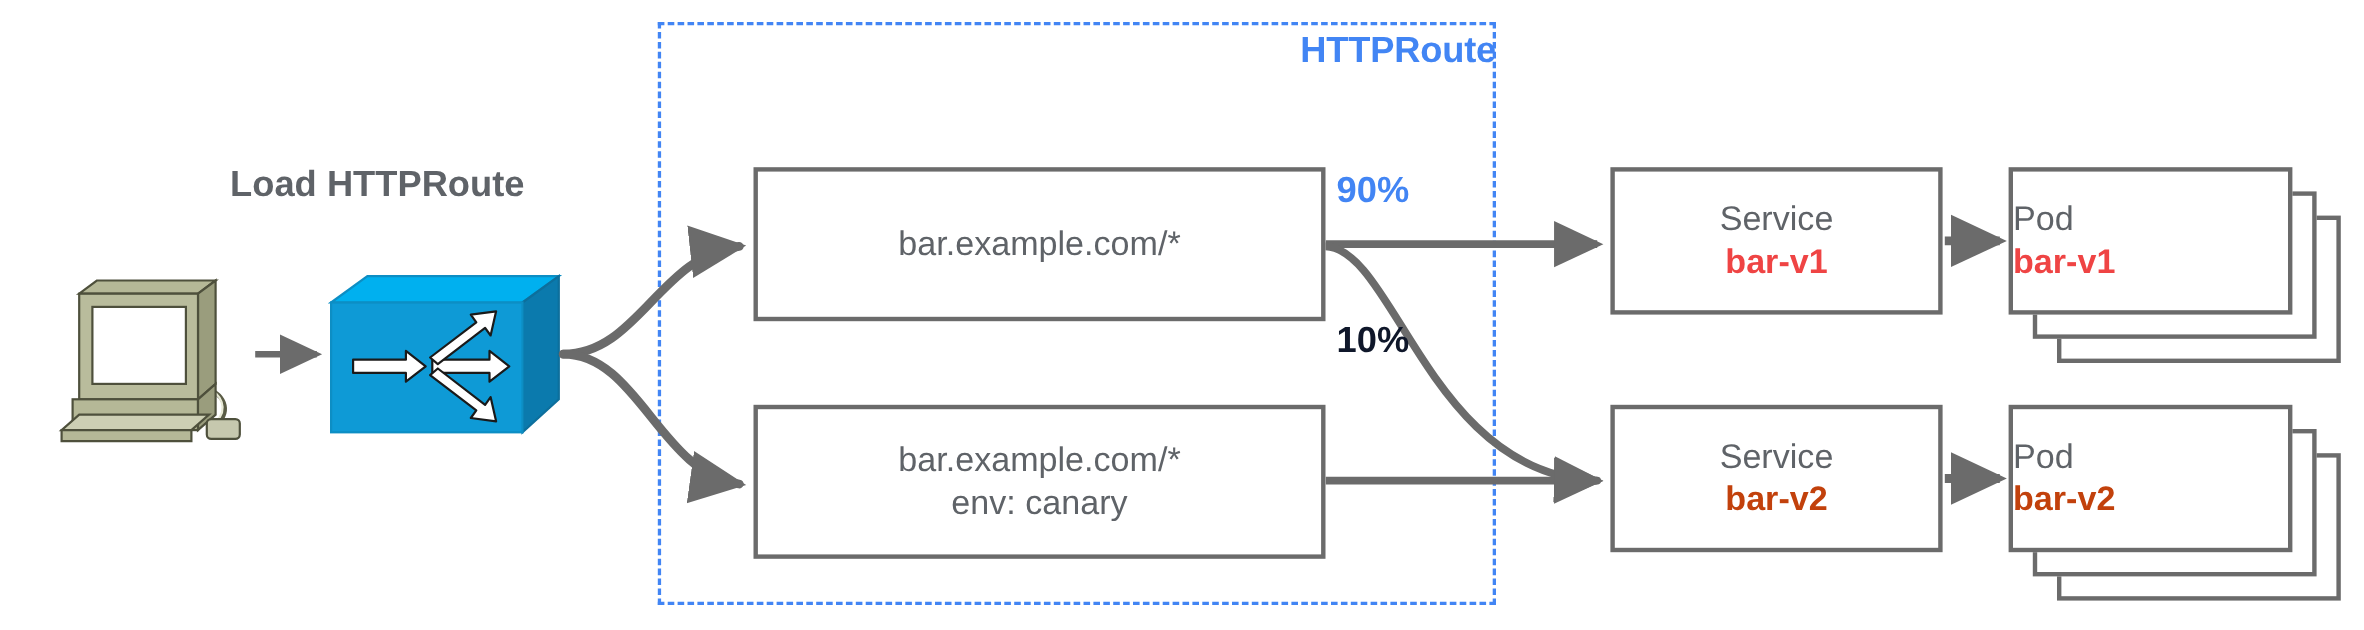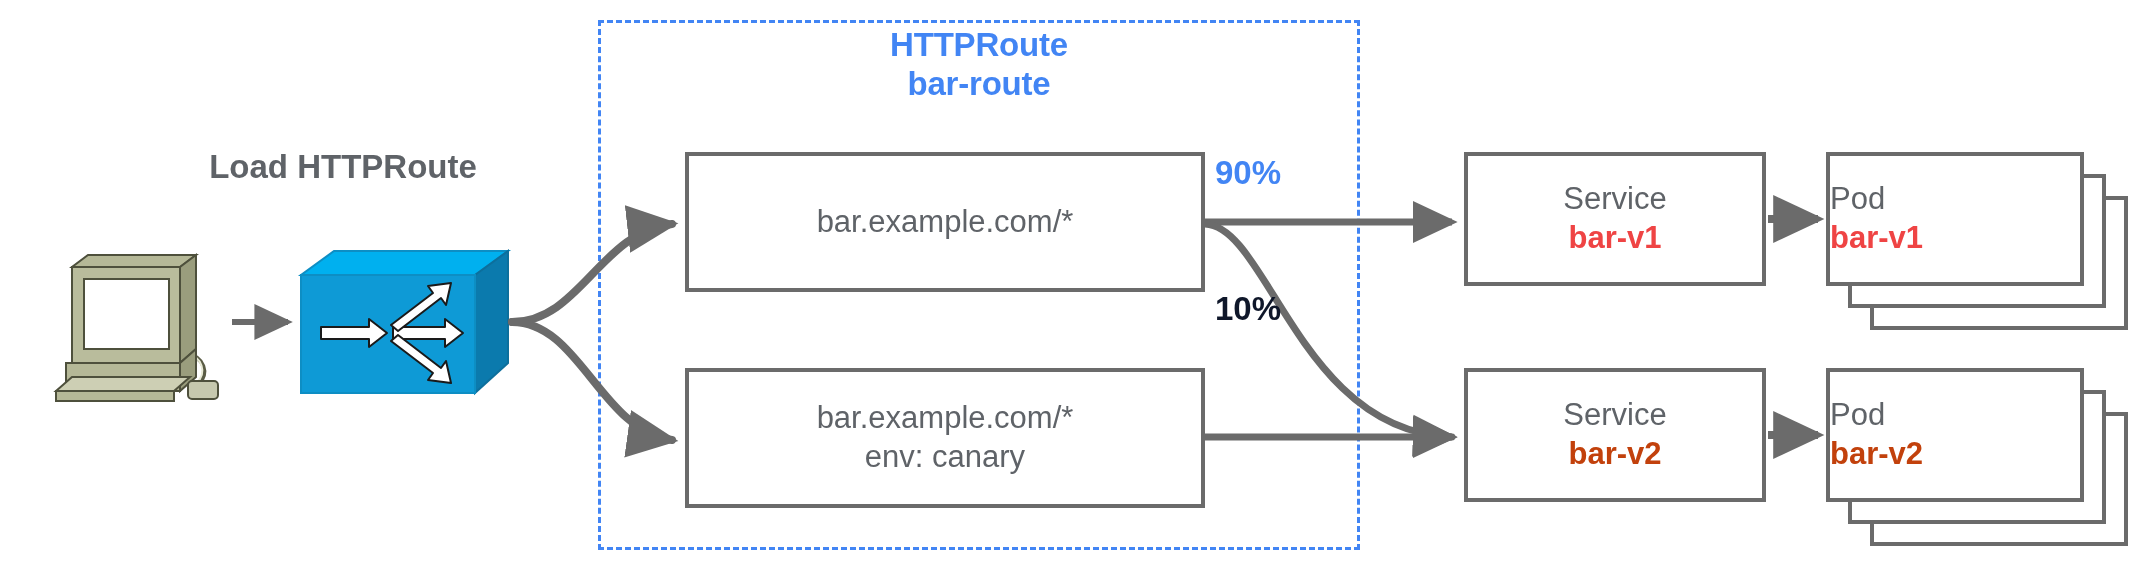--- a/index.html
+++ b/index.html
@@ -25,21 +25,21 @@
     width: 762px;
     height: 530px;
     border: 3px dashed #4285F4;
     box-sizing: border-box;
   }
   .route-group-label {
     position: absolute;
     left: 598px;
     top: 26px;
     width: 762px;
-    text-align: center;
+    text-align: right;
     color: #4285F4;
     font-size: 33px;
     font-weight: bold;
     line-height: 1.17;
     letter-spacing: -0.2px;
   }
   .route-group-label .ln2 { display: block; }
 
   
   .box {
@@ -139,21 +139,20 @@
   }
 </style>
 </head>
 <body>
 
 <div id="canvas">
 
   <div class="route-group"></div>
   <div class="route-group-label">
     <span>HTTPRoute</span>
-    <span class="ln2">bar-route</span>
   </div>
 
   <div class="lb-label">Load HTTPRoute</div>
 
   <div class="pc-icon">
     <svg viewBox="0 0 190 170" width="190" height="170">
 
       <path d="M148 108 C 166 112, 172 128, 160 140" fill="none" stroke="#5a5c45" stroke-width="4"></path>
       <path d="M148 108 C 164 112, 170 127, 158 139" fill="none" stroke="#e8ead6" stroke-width="2"></path>
 

